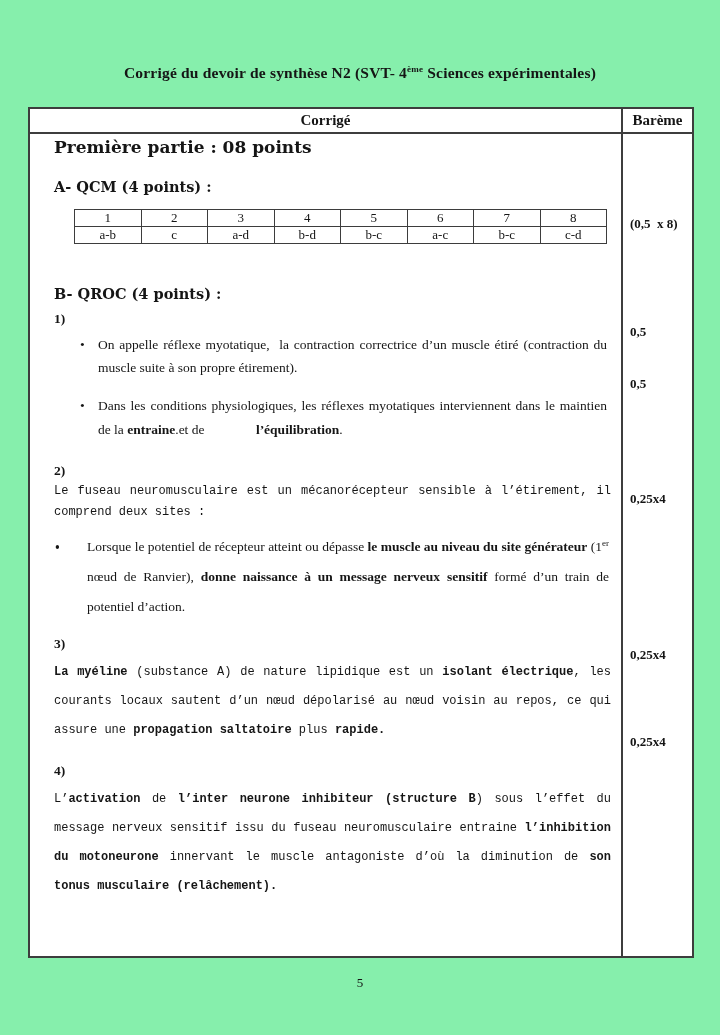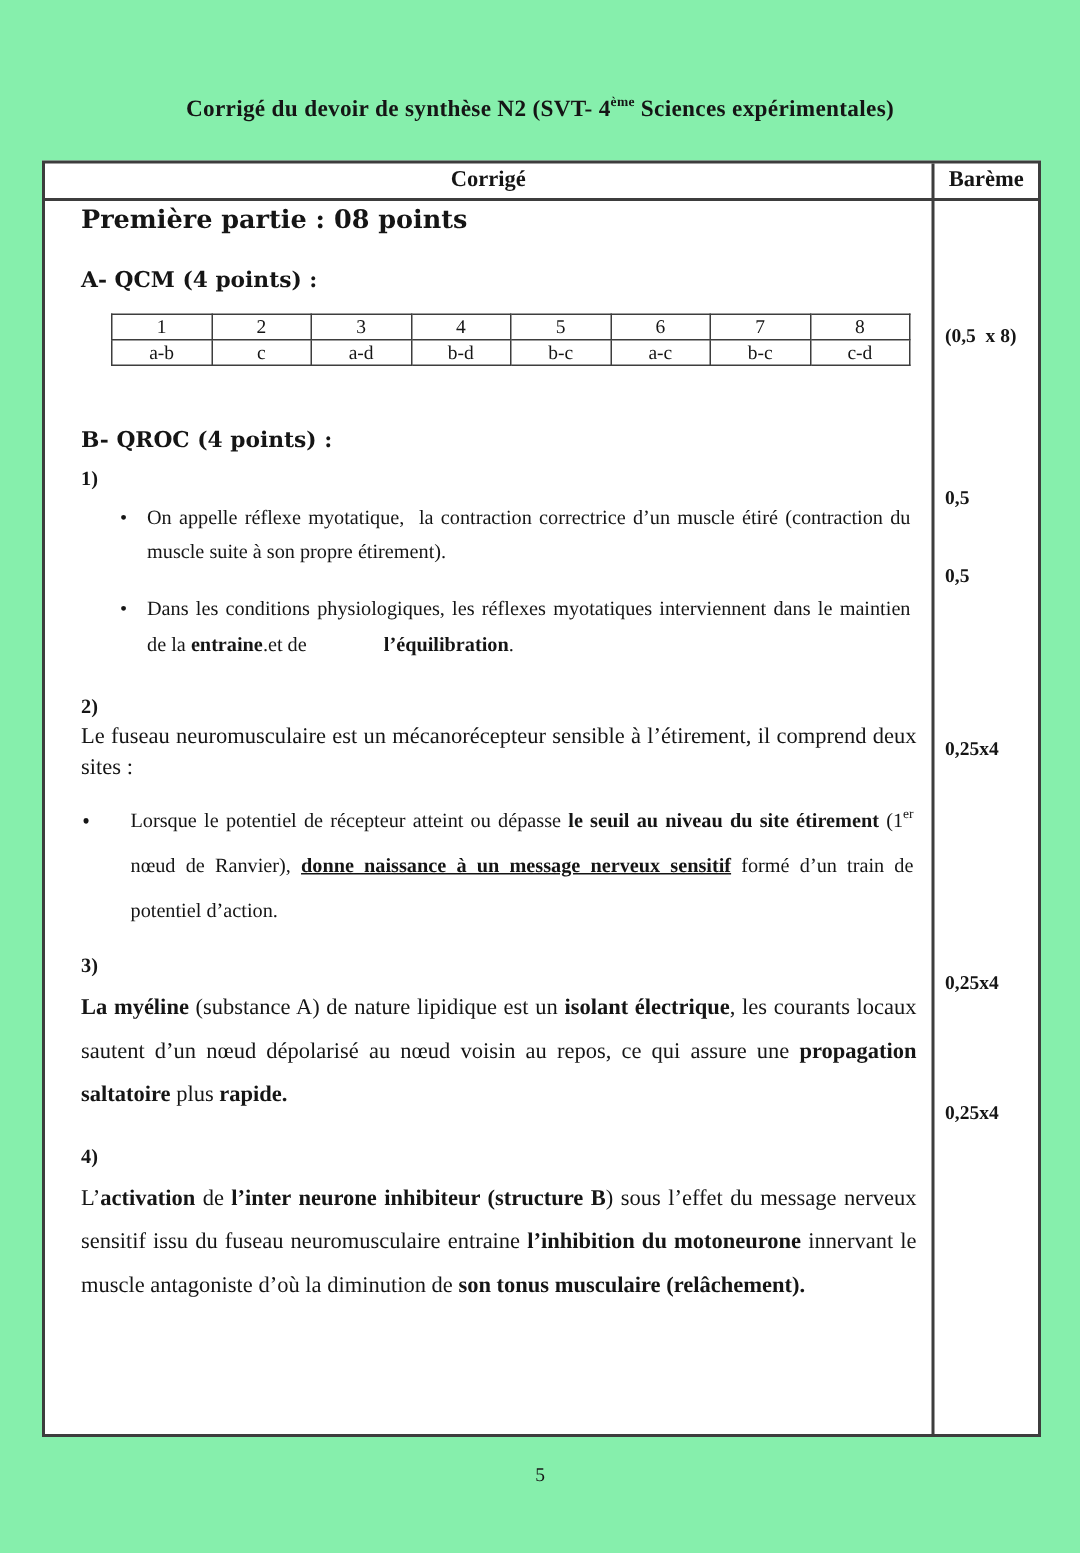--- a/index.html
+++ b/index.html
@@ -70,21 +70,21 @@
     border:1.5px solid #3d3d3d;
     text-align:center;font-size:13px;
     height:16px;line-height:16px;padding:0;
   }
   
   .q-label{font-weight:bold;font-size:13.5px;margin-top:7px;line-height:17px;}
   .q-label.l2{margin-top:20px;}
   .q-label.l3{margin-top:13px;}
   .q-label.l4{margin-top:17px;}
   .para{
-    font-size:15px;text-align:justify;line-height:21px;margin-top:2px;
+    font-size:12px;text-align:justify;line-height:21px;margin-top:2px;font-family:Liberation Mono, monospace;
   }
   .para.loose{line-height:29px;margin-top:6px;}
   .bullet{
     position:relative;font-size:13.5px;text-align:justify;
   }
   .bullet .dot{position:absolute;font-size:13.5px;}
   .b-qroc1{margin-top:6px;line-height:23px;padding-left:44px;padding-right:4px;}
   .b-qroc1 .dot{left:26px;}
   .b-qroc2{margin-top:15px;line-height:24px;padding-left:44px;padding-right:4px;}
   .b-qroc2 .dot{left:26px;}
@@ -162,21 +162,21 @@
 
         <div class="q-label l2">2)</div>
         <div class="para">Le fuseau neuromusculaire est un mécanorécepteur sensible à l’étirement, il comprend deux sites :</div>
 
         <div class="bullet b-site1">
           <span class="dot">•</span>
         </div>
 
         <div class="bullet b-site2">
           <span class="dot">•</span>
-          <span><span>Lorsque le potentiel de récepteur atteint ou dépasse </span><span style="font-weight: bold;">le seuil au niveau du site étirement</span><span> (1</span><sup>er</sup><span> nœud de Ranvier), </span><span style="font-weight: bold; text-decoration: underline;">donne naissance à un message nerveux sensitif</span><span> formé d’un train de potentiel d’action.</span></span>
+          <span><span>Lorsque le potentiel de récepteur atteint ou dépasse </span><span style="font-weight: bold;">le muscle au niveau du site générateur</span><span> (1</span><sup>er</sup><span> nœud de Ranvier), </span><span style="font-weight: bold;">donne naissance à un message nerveux sensitif</span><span> formé d’un train de potentiel d’action.</span></span>
         </div>
 
         <div class="q-label l3">3)</div>
         <div class="para loose"><span style="font-weight: bold;">La myéline</span><span> (substance A) de nature lipidique est un </span><span style="font-weight: bold;">isolant électrique</span><span>, les courants locaux sautent d’un nœud dépolarisé au nœud voisin au repos, ce qui assure une </span><span style="font-weight: bold;">propagation saltatoire</span><span> plus </span><span style="font-weight: bold;">rapide.</span></div>
 
         <div class="q-label l4">4)</div>
         <div class="para loose"><span>L’</span><span style="font-weight: bold;">activation</span><span> de </span><span style="font-weight: bold;">l’inter neurone inhibiteur (structure B</span><span>) sous l’effet du message nerveux sensitif issu du fuseau neuromusculaire entraine </span><span style="font-weight: bold;">l’inhibition du motoneurone</span><span> innervant le muscle antagoniste d’où la diminution de </span><span style="font-weight: bold;">son tonus musculaire (relâchement).</span></div>
 
       </div>
 

